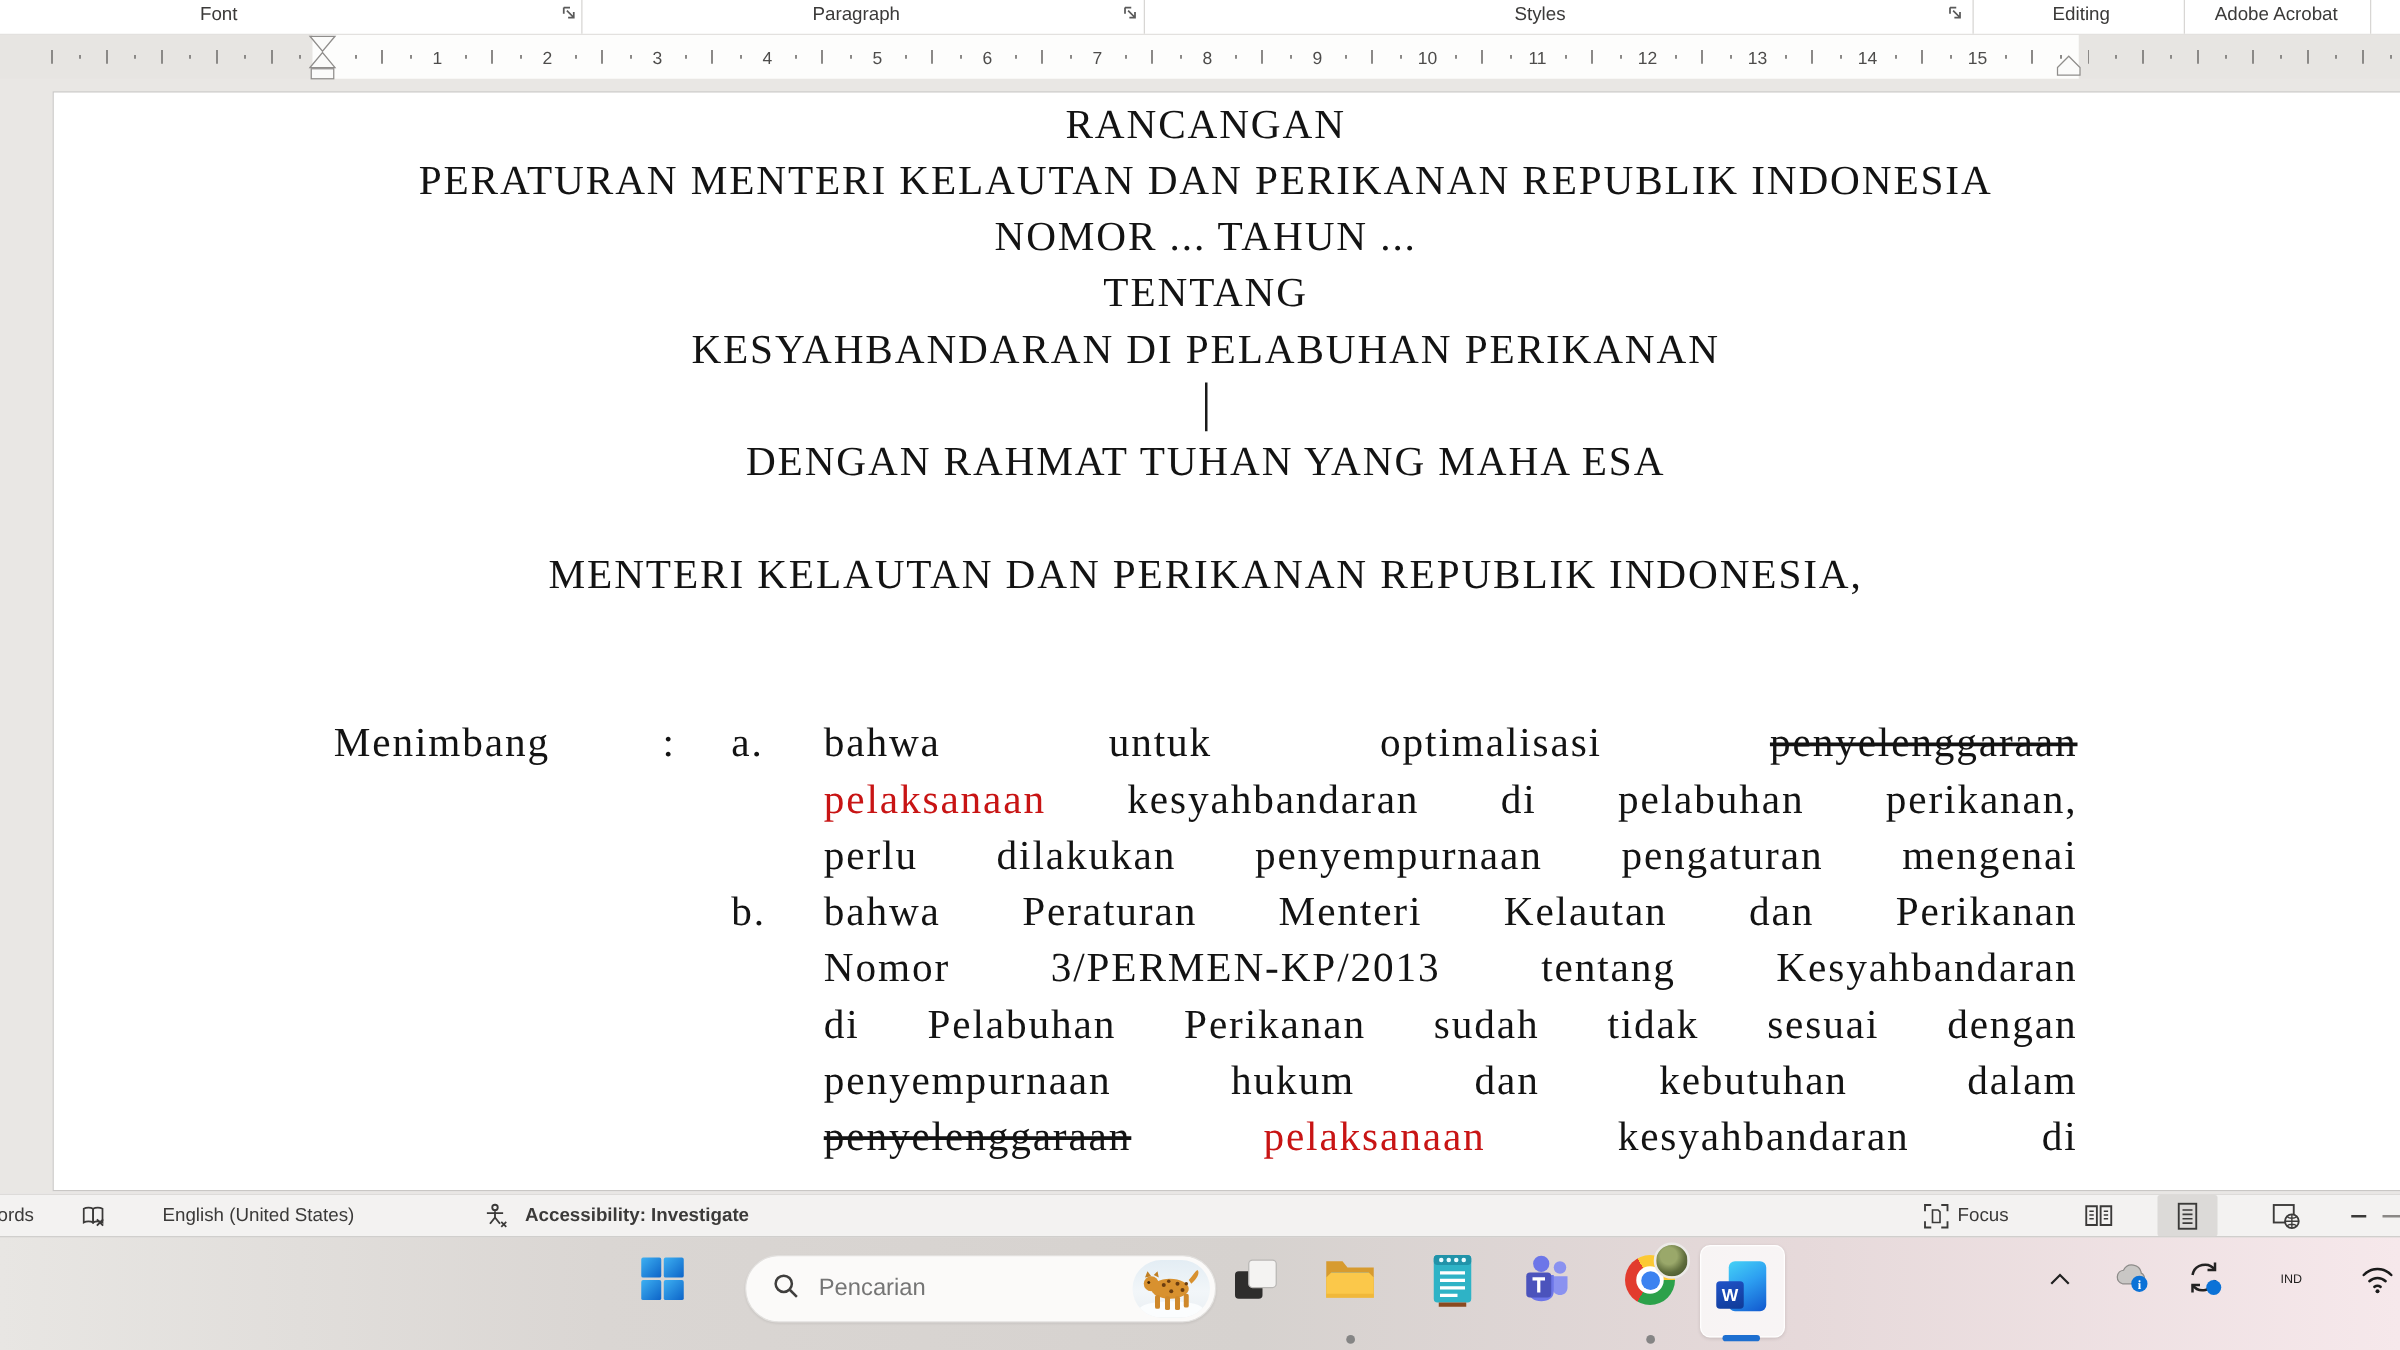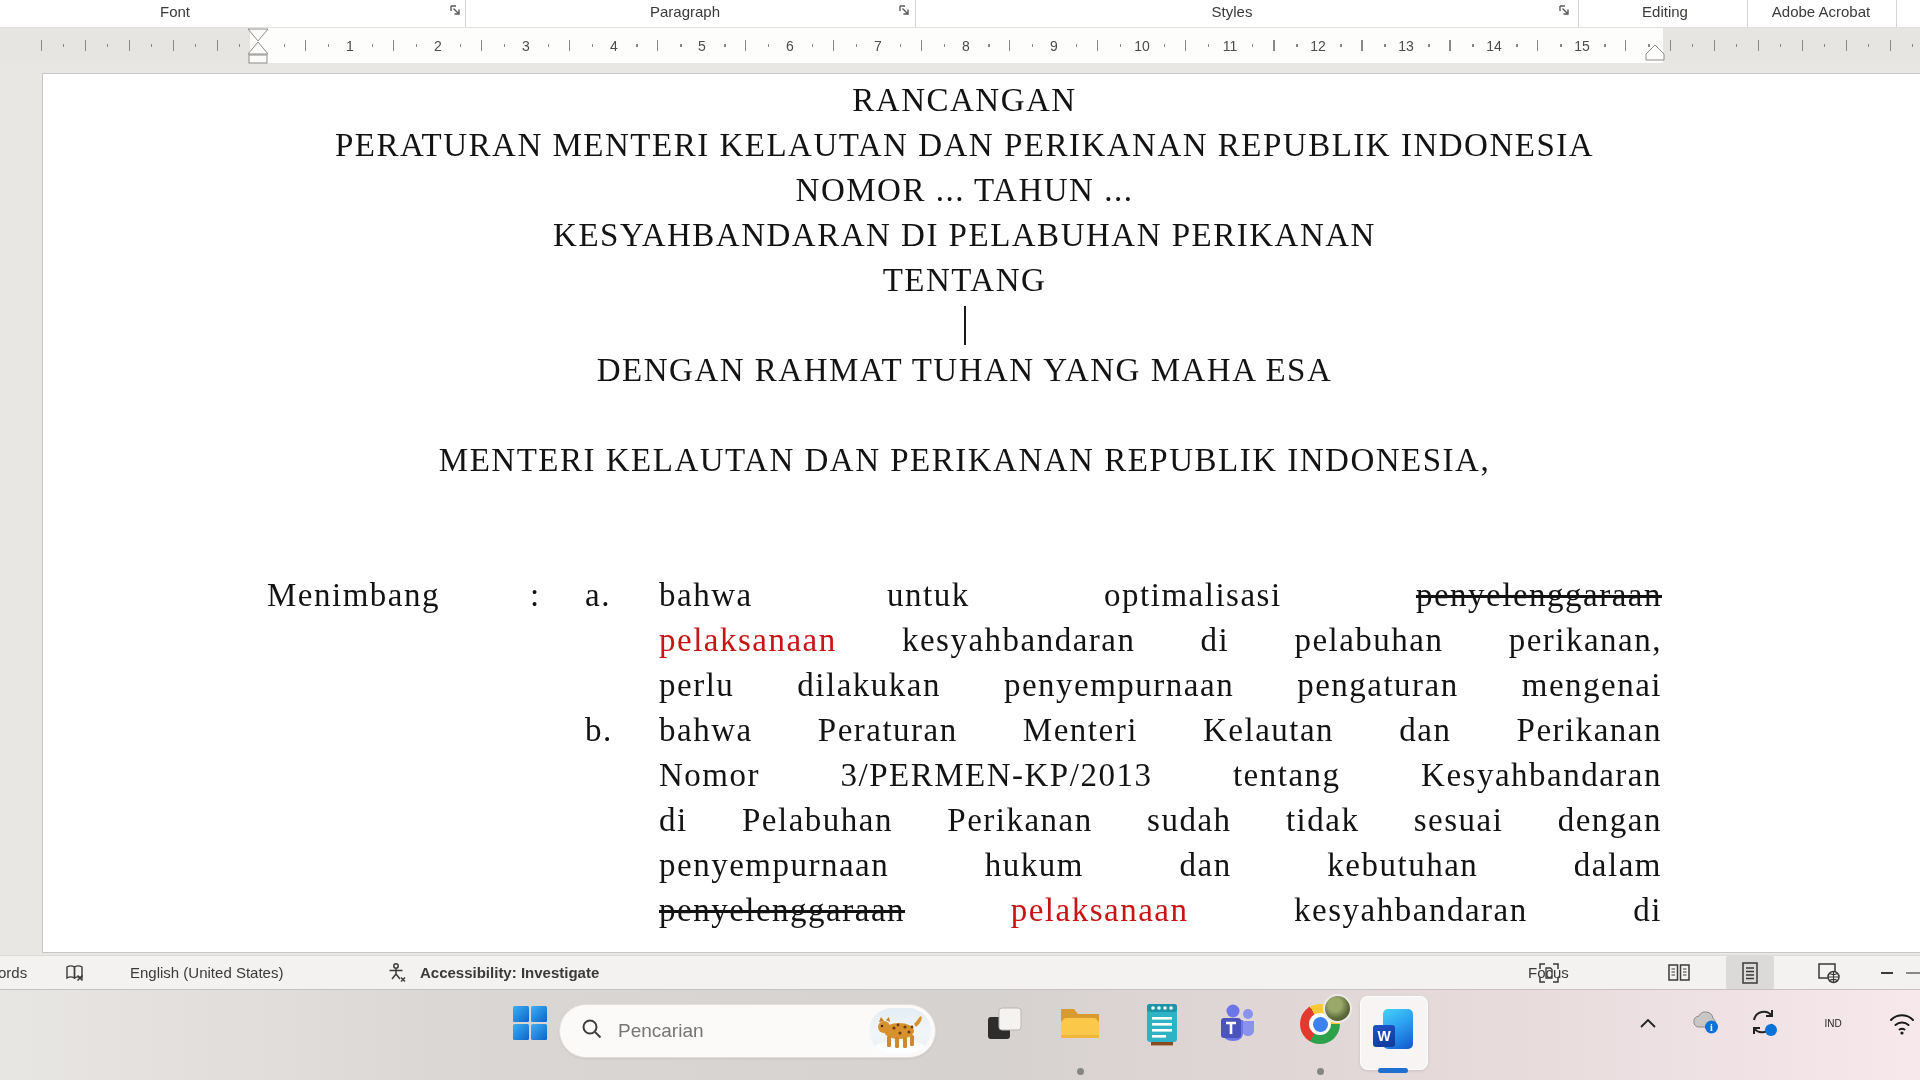--- a/index.html
+++ b/index.html
@@ -52,21 +52,21 @@
   .statusbar{position:absolute;left:0;top:955px;width:1920px;height:35px;background:#f3f2f1;
              border-top:1px solid #dddbd9;border-bottom:1px solid #c5c3c1;box-sizing:border-box;font-size:15px;color:#3b3a39;}
   .sb{position:absolute;top:0;height:33px;display:flex;align-items:center;white-space:nowrap;}
   .sb-viewsel{background:#dcdad8;border-radius:2px;padding:0 14px;}
   .sb-bold{font-weight:bold;}
   .slider-line{position:absolute;top:16px;left:1906px;width:14px;height:2px;background:#8a8886;}
   
   .taskbar{position:absolute;left:0;top:990px;width:1920px;height:90px;
     background:linear-gradient(90deg,#e8e6e3 0%,#dad6d3 25%,#d6d2cf 52%,#e6d9da 75%,#f6e8eb 100%);}
   .tb{position:absolute;display:flex;align-items:center;justify-content:center;}
-  .search-pill{position:absolute;left:559px;top:14px;width:377px;height:54px;background:#fbfaf9;
+  .search-pill{position:absolute;left:596px;top:14px;width:377px;height:54px;background:#fbfaf9;
     border:1px solid #e2e0de;border-radius:27px;display:flex;align-items:center;box-sizing:border-box;
     box-shadow:0 1px 2px rgba(0,0,0,.08);}
   .search-pill input{flex:1;border:none;outline:none;background:transparent;font-size:19px;color:#5c5b5a;
     font-family:"Liberation Sans","DejaVu Sans",sans-serif;margin-left:12px;}
   .leopard{width:62px;height:46px;border-radius:23px;overflow:hidden;margin-right:4px;flex:none;
     background:linear-gradient(180deg,#e3edf4 0%,#f2f6f9 55%,#e9eef2 100%);position:relative;}
   .app-dot{position:absolute;top:78px;width:7px;height:7px;border-radius:4px;background:#858585;}
   .active-pill{position:absolute;top:78px;width:30px;height:5px;border-radius:3px;background:#1e6fd0;}
   .word-tile{position:absolute;left:1360px;top:6px;width:66px;height:72px;background:rgba(255,255,255,.72);
     border:1px solid rgba(255,255,255,.9);border-radius:8px;box-shadow:0 1px 3px rgba(0,0,0,.12);}
@@ -161,22 +161,22 @@
     </div>
   </div>
 
   <div class="page">
     <div class="doc">
       <div>
 
       <div class="tl">RANCANGAN</div>
           <div class="tl">PERATURAN MENTERI KELAUTAN DAN PERIKANAN REPUBLIK INDONESIA</div>
           <div class="tl">NOMOR ... TAHUN ...</div>
+          <div class="tl">TENTANG</div>
           <div class="tl">KESYAHBANDARAN DI PELABUHAN PERIKANAN</div>
-          <div class="tl">TENTANG</div>
         </div>
       <div>
 
       <div class="tl"></div>
           <div class="tl">DENGAN RAHMAT TUHAN YANG MAHA ESA</div>
           <div class="tl"></div>
           <div class="tl">MENTERI KELAUTAN DAN PERIKANAN REPUBLIK INDONESIA,</div>
           <div class="tl"></div>
           <div class="tl"></div>
         </div>
@@ -228,21 +228,21 @@
         <path d="M15 15.5 L19 19.5 M19 15.5 L15 19.5" stroke-width="1.4"></path>
       </svg>
     </span>
     <span class="sb sb-bold" style="left:420px">Accessibility: Investigate</span>
     <span class="sb" style="left:1538px">
       <svg width="22" height="22" viewBox="0 0 22 22" fill="none" stroke="#3b3a39" stroke-width="1.5">
         <path d="M2 7 V2 H7 M15 2 H20 V7 M20 15 V20 H15 M7 20 H2 V15"></path>
         <path d="M8 6 H12.5 L14 7.5 V16 H8 Z" stroke-width="1.3"></path>
       </svg>
     </span>
-    <span class="sb" style="left:1528px">Focus</span>
+    <span class="sb" style="left:1566px">Focus</span>
     <span class="sb" style="left:1666px">
       <svg width="26" height="24" viewBox="0 0 26 24" fill="none" stroke="#3b3a39" stroke-width="1.5">
         <path d="M3 4 H11.5 V19 H3 Z M14.5 4 H23 V19 H14.5 Z"></path>
         <path d="M5.5 8 H9 M5.5 11 H9 M5.5 14 H9 M17 8 H20.5 M17 11 H20.5 M17 14 H20.5" stroke-width="1.2"></path>
       </svg>
     </span>
     <span class="sb sb-viewsel" style="left:1726px">
       <svg width="20" height="24" viewBox="0 0 20 24" fill="none" stroke="#3b3a39" stroke-width="1.5">
         <rect x="3" y="2" width="14" height="20"></rect>
         <path d="M6 7 H14 M6 10.5 H14 M6 14 H14 M6 17.5 H14" stroke-width="1.3"></path>

